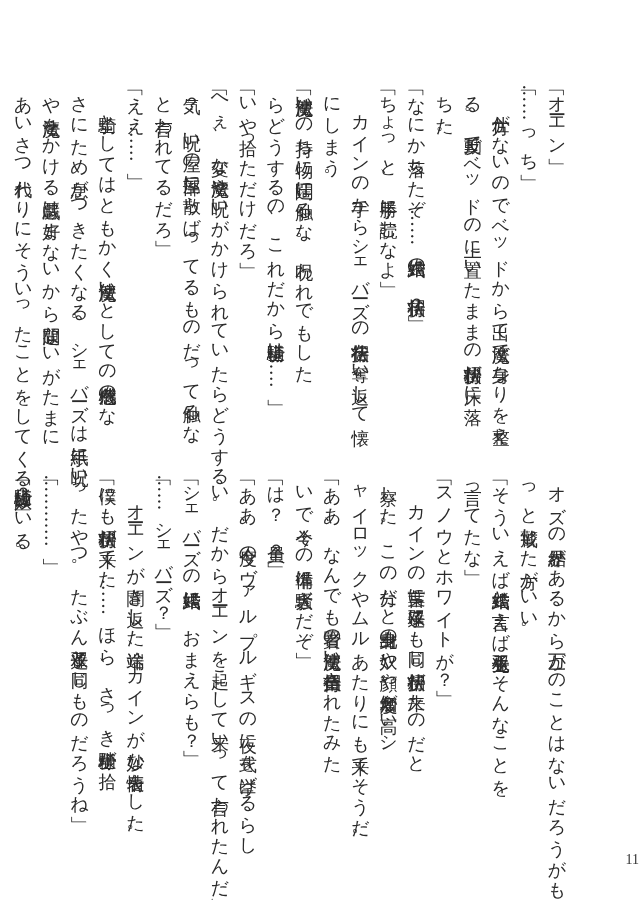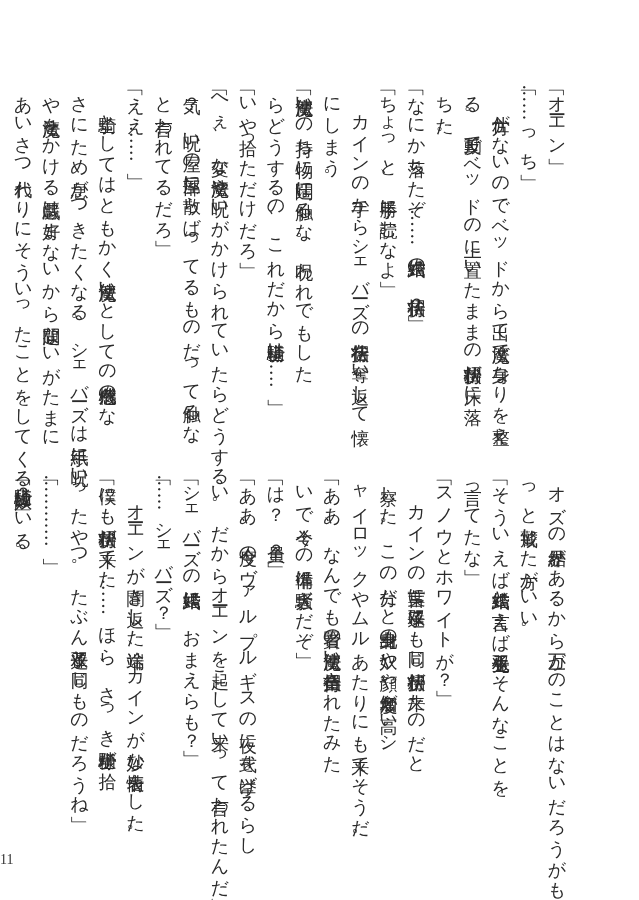--- a/index.html
+++ b/index.html
@@ -13,21 +13,21 @@
     font-size: 18px;
     line-height: 28.1px;
     letter-spacing: 0.2px;
     color: #2b2b2b;
     text-orientation: mixed;
   }
   .block-top { right: 68px; top: 84px; height: 372px; width: 480px; }
   .block-bottom { right: 68px; top: 474px; height: 372px; width: 480px; }
   .line { display: block; white-space: nowrap; }
   .pageno {
-    position: absolute; left: 0; width: 639px; top: 852px; text-align: left;
+    position: absolute; left: 0; width: 639px; top: 852px; text-align: right;
     font-family: "Liberation Serif", "DejaVu Serif", serif; font-size: 14px; color: #333;
   }
 </style>
 </head>
 <body>
 
 <div class="page">
   <div class="block block-top">
     <span class="line">「オーエン」</span>
     <span class="line">「……っち」</span>

